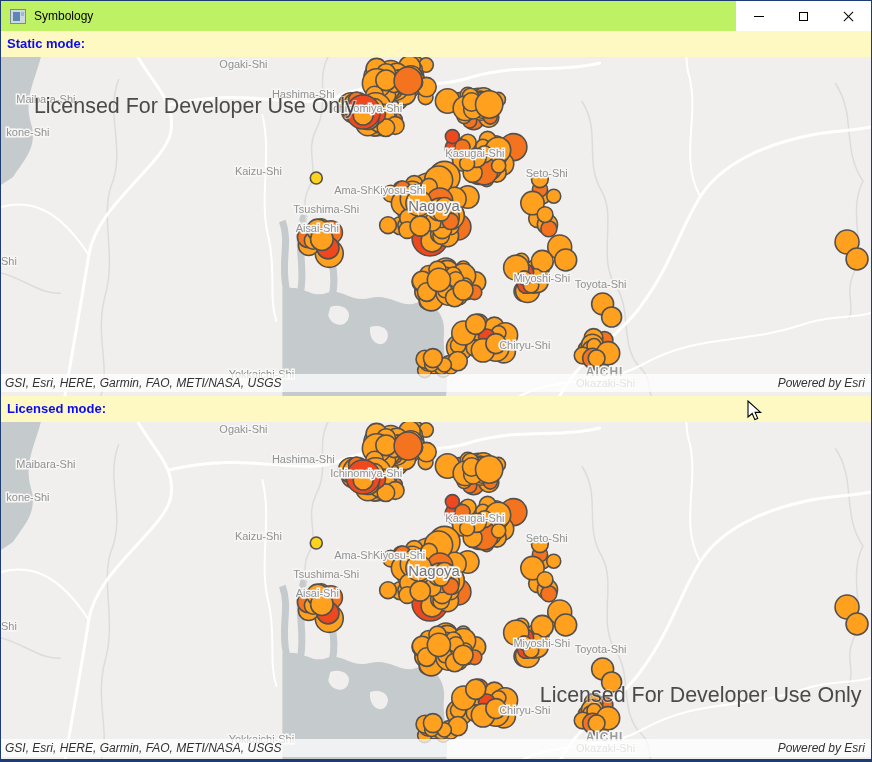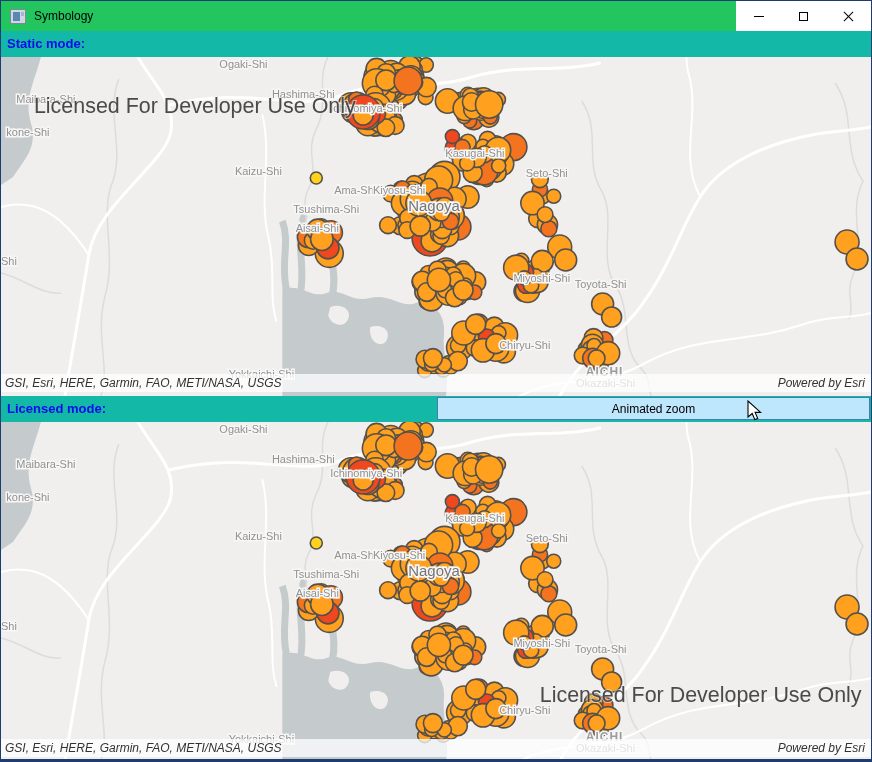--- a/index.html
+++ b/index.html
@@ -2,34 +2,34 @@
 <html><head>
 <meta charset="utf-8">
 <style>
   html,body{margin:0;padding:0;background:#9a9a9a;}
   *{box-sizing:border-box;}
   .window{
     position:relative;width:872px;height:762px;background:#ffffff;
     border:1px solid #1E3C74;border-bottom-width:3px;overflow:hidden;
     font-family:"Liberation Sans",sans-serif;
   }
-  .titlebar{height:30px;background:#22c55e;display:flex;align-items:center;}
+  .titlebar{height:30px;background:#bef264;display:flex;align-items:center;}
   .app-icon{width:16px;height:15px;margin-left:9px;border:1px solid #7a8a9a;background:#cfd8de;position:relative;}
   .app-icon .pane{position:absolute;left:2px;top:2px;width:7px;height:9px;background:#5b87b5;}
   .app-icon .pane2{position:absolute;right:1px;top:2px;width:3px;height:4px;background:#9db8d0;}
   .title-text{margin-left:8px;font-size:12px;color:#000;}
   .caption-buttons{margin-left:auto;display:flex;height:30px;}
   .cap-btn{width:45px;height:30px;display:flex;align-items:center;justify-content:center;background:#fff;}
   .min-glyph{width:10px;height:1px;background:#000;}
   .max-glyph{width:9px;height:9px;border:1px solid #000;}
   .close-glyph{position:relative;width:11px;height:11px;}
   .close-glyph:before,.close-glyph:after{content:"";position:absolute;left:-1px;top:5px;width:13px;height:1px;background:#000;}
   .close-glyph:before{transform:rotate(45deg);}
   .close-glyph:after{transform:rotate(-45deg);}
-  .mode-row{position:relative;height:26px;background:#14b8a6;}
+  .mode-row{position:relative;height:26px;background:#fef9c3;}
   .mode-label{position:absolute;left:6px;top:5px;font-size:13px;font-weight:bold;color:#0b0bee;}
   .zoom-btn{
     position:absolute;left:436px;top:1px;width:433px;height:23px;
     background:#BEE6FD;border:1px solid #3C7FB1;font-family:"Liberation Sans",sans-serif;
     font-size:12px;color:#000;padding:0;
   }
   .map-view{position:relative;width:870px;overflow:hidden;background:#F0EFED;}
   .map-view.first{height:339px;}
   .map-view.second{height:337px;}
   .map-canvas{display:block;}
@@ -487,21 +487,20 @@
         <text x="33" y="56" class="watermark">Licensed For Developer Use Only</text>
       </svg>
     <div class="attrib-bar">
       <span>GSI, Esri, HERE, Garmin, FAO, METI/NASA, USGS</span>
       <span>Powered by Esri</span>
     </div>
   </div>
 
   <div class="mode-row">
     <span class="mode-label">Licensed mode:</span>
-    <button class="zoom-btn">Animated zoom</button>
   </div>
 
   <div class="map-view second">
     <svg class="map-canvas" width="870" height="339" viewBox="0 0 872 339" preserveAspectRatio="none">
         <rect x="0" y="0" width="872" height="339" fill="#F0EFED"></rect>
         <g>
           <path d="M0,0 L40,0 C33,26 23,42 30,66 C37,90 24,102 12,120 L0,128 Z" fill="#C5CACD"></path>
           <path d="M282,232 C300,226 312,242 326,236 C342,230 350,246 370,241 C390,236 402,252 416,246 C430,241 446,256 444,276 C442,296 450,318 446,339 L282,339 Z" fill="#C5CACD"></path>
           <path d="M330,250 C340,246 352,252 348,262 C344,272 330,268 328,258 Z" fill="#F0EFED"></path>
           <path d="M370,270 C382,266 392,274 386,284 C380,292 368,284 370,270 Z" fill="#F0EFED"></path>

